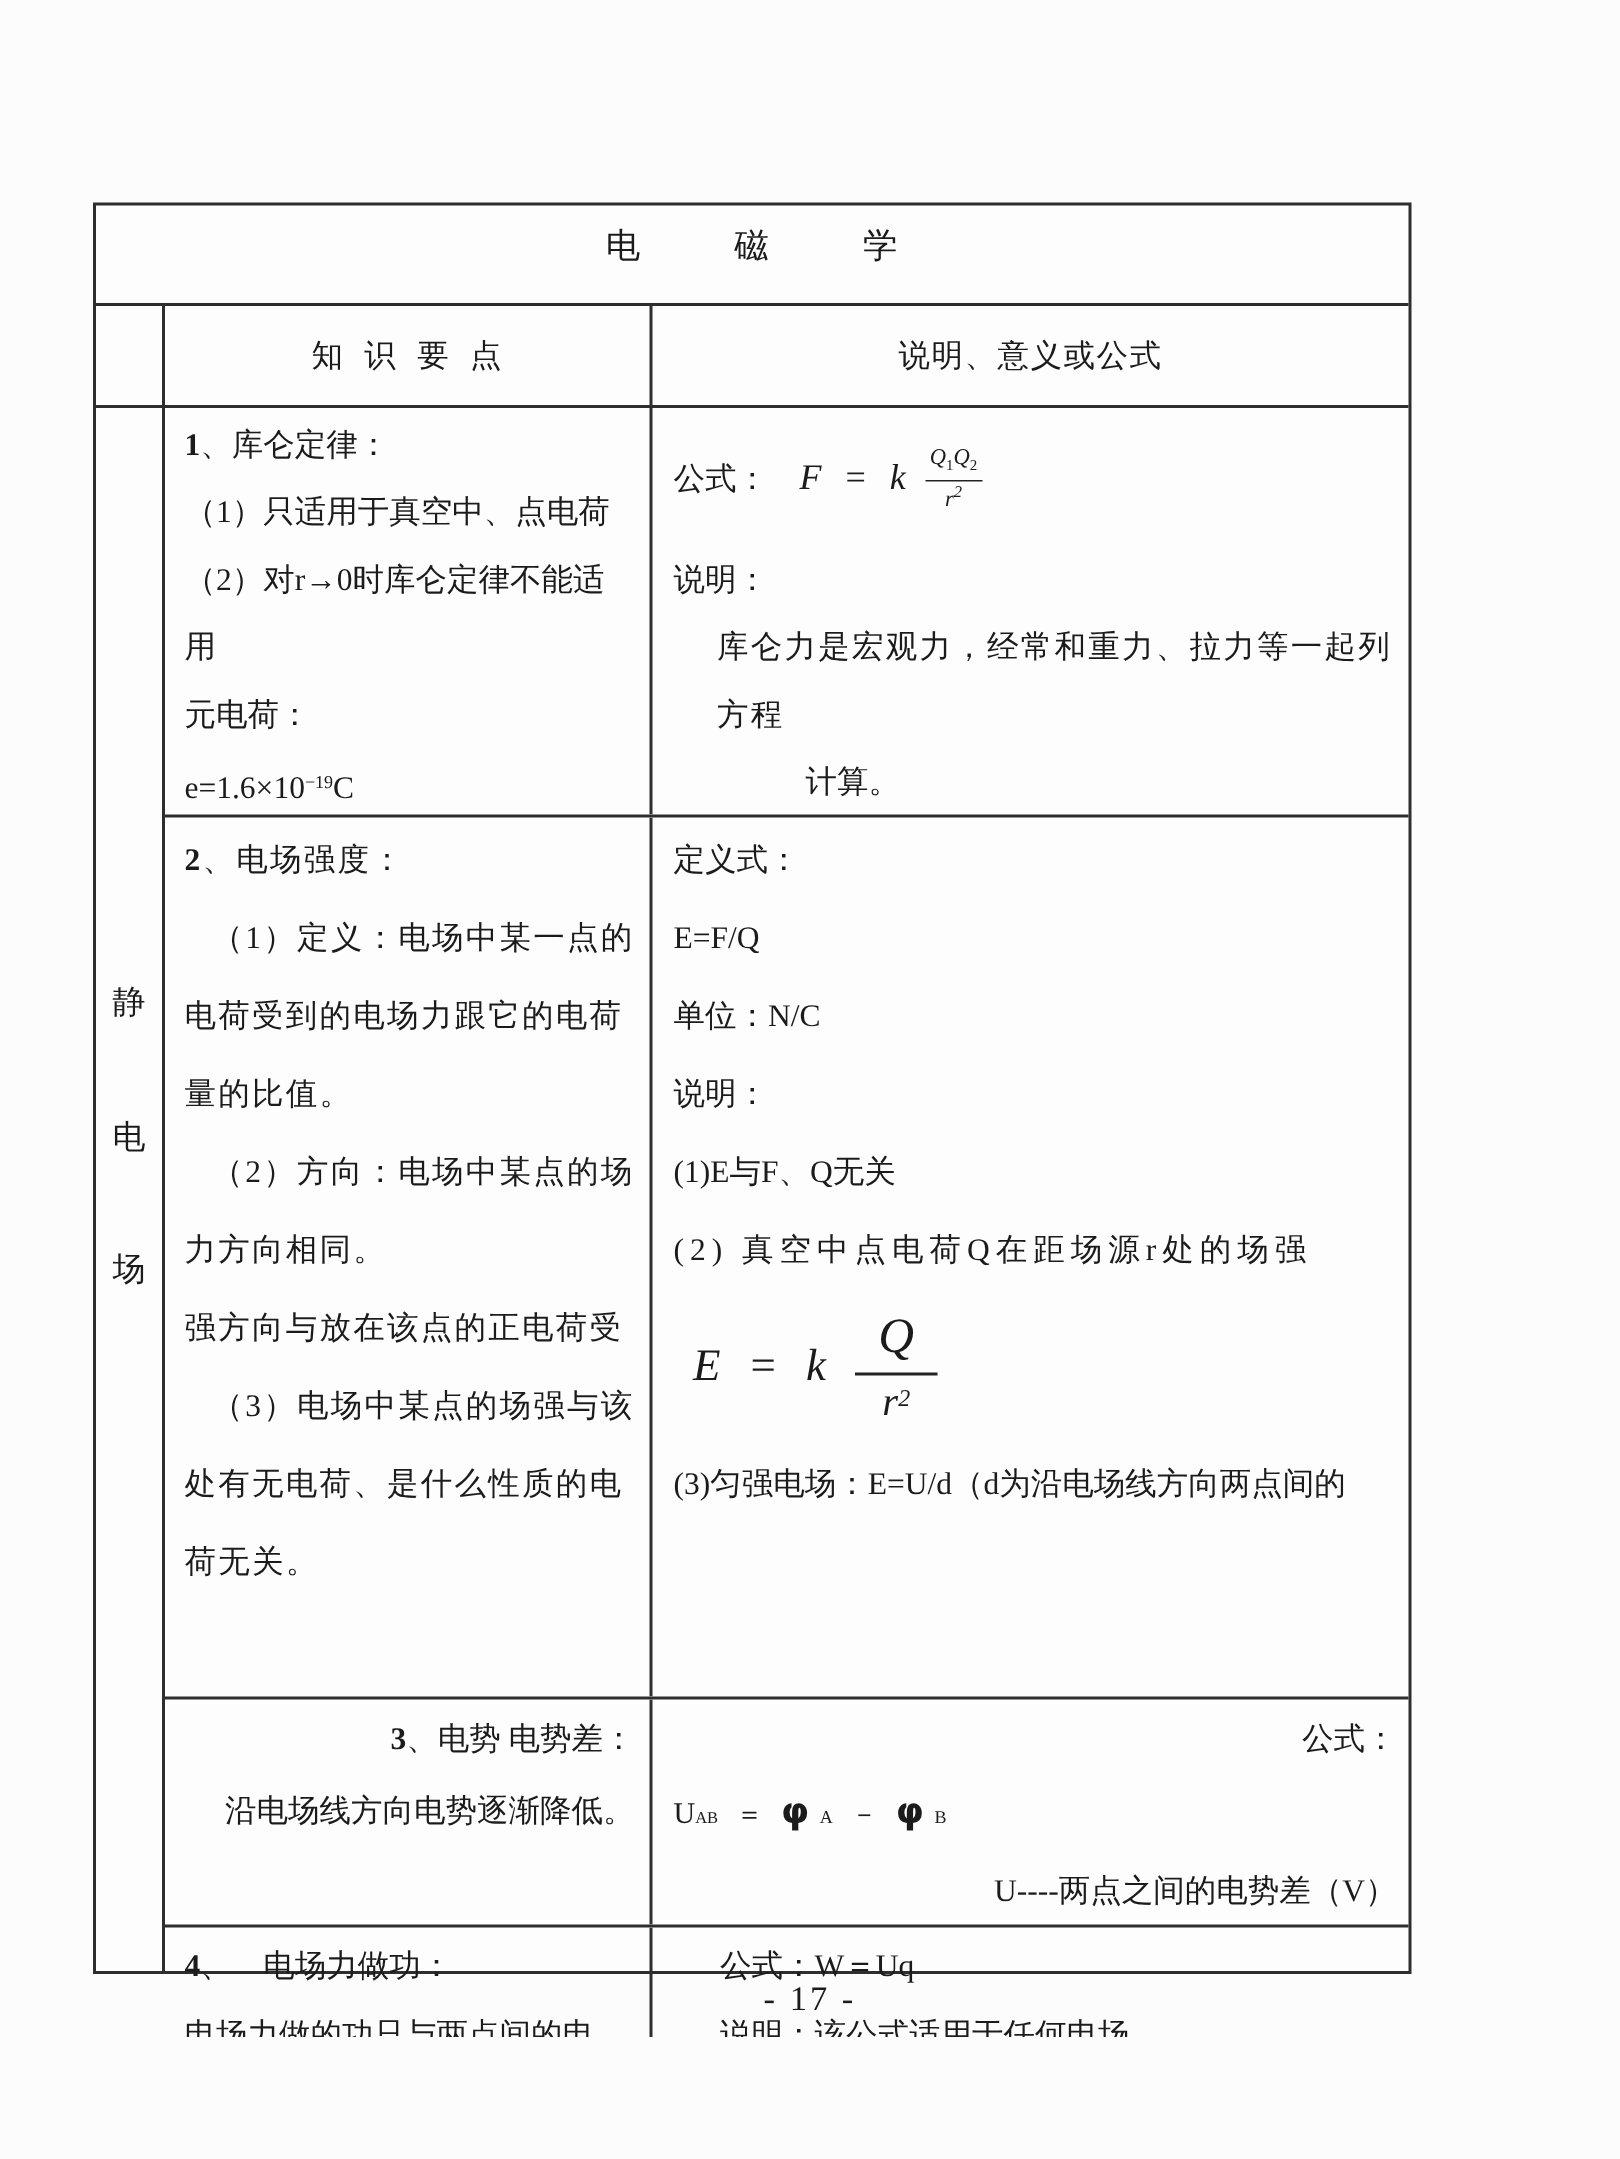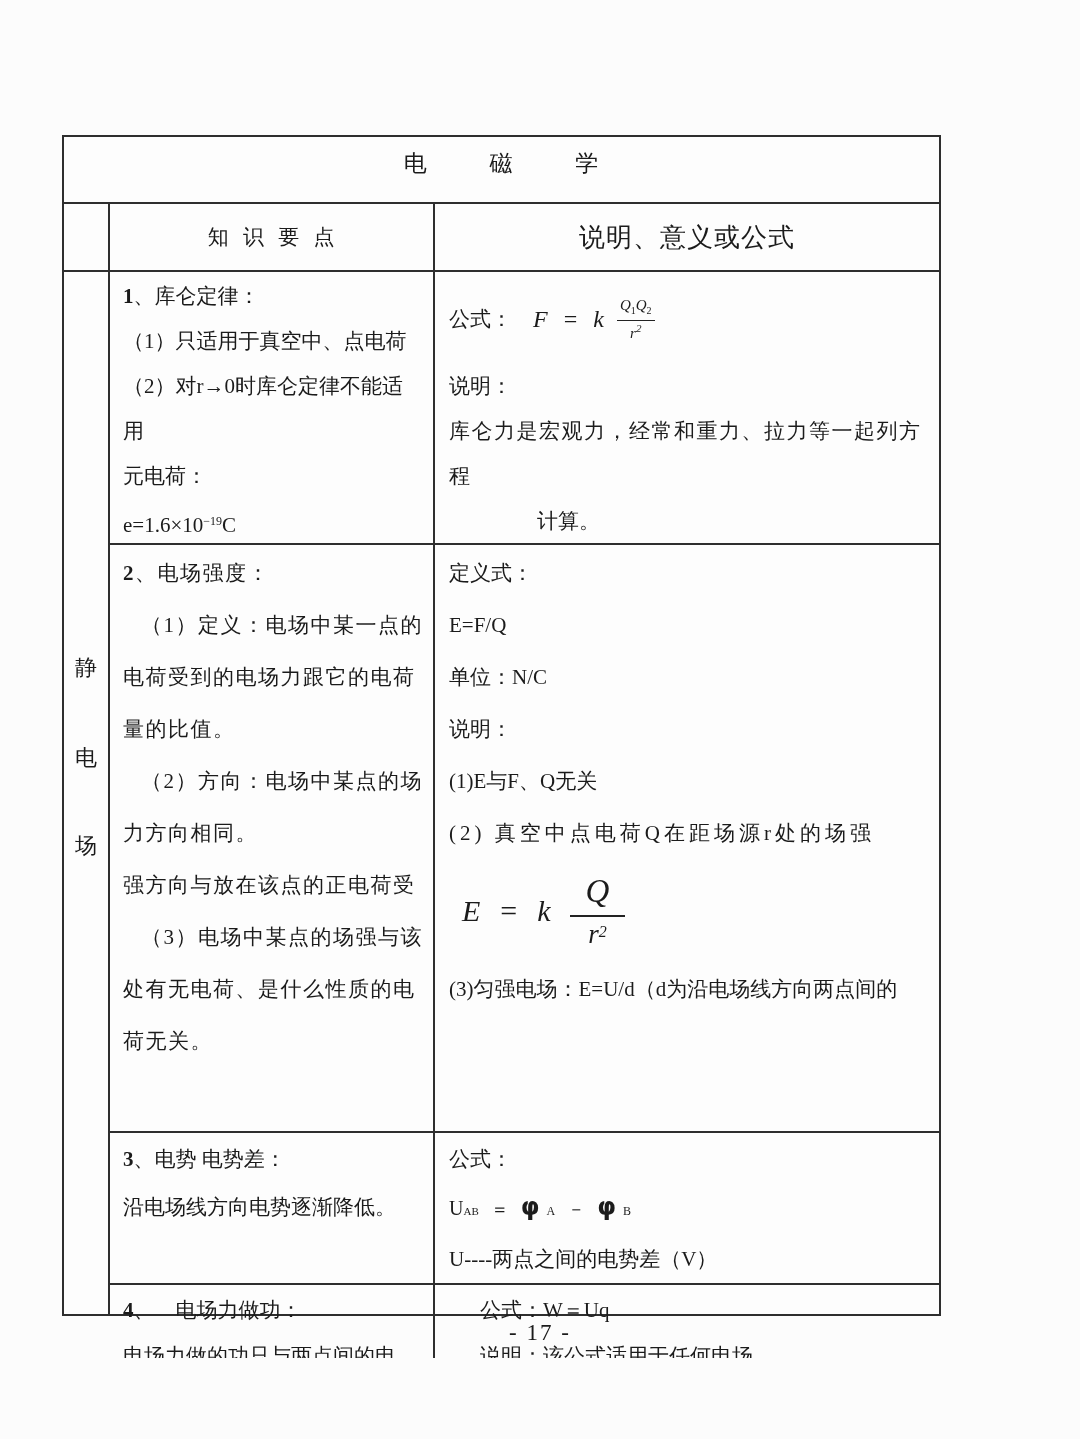--- a/index.html
+++ b/index.html
@@ -15,42 +15,42 @@
     border:2px solid #2e2e2e; background:#fdfdfd;
   }
   .title-row {
     height:67px; border-bottom:2px solid #2e2e2e;
     text-align:center; font-size:23px; padding-top:11px;
     word-spacing:55px; letter-spacing:1px;
   }
   .head-row { display:flex; height:68px; border-bottom:2px solid #2e2e2e;justify-content:space-between; }
   .head-c1 { width:46px; border-right:2px solid #2e2e2e; }
   .head-c2 { width:325px; border-right:2px solid #2e2e2e; display:flex; align-items:center; justify-content:center; font-size:21px; word-spacing:7px; letter-spacing:1px; }
-  .head-c3 { flex:1; display:flex; align-items:center; justify-content:center; font-size:26px; letter-spacing:1px; }
+  .head-c3 { flex:1; display:flex; align-items:center; justify-content:center; font-size:21px; letter-spacing:1px; }
   .tbody { display:flex; height:1042px; }
   .side-col { width:46px; border-right:2px solid #2e2e2e; position:relative; }
   .side-char { position:absolute; left:0; width:100%; text-align:center; font-size:22px; }
   .rows-col { flex:1; }
   .row { display:flex; border-bottom:2px solid #2e2e2e; overflow:hidden; }
   .row:last-child { border-bottom:none; }
   .row-1 { height:273px; }
   .row-2 { height:588px; }
   .row-3 { height:152px; }
   .row-4 { height:73px;gap:31px; }
   .cl { width:325px; border-right:2px solid #2e2e2e; padding:2px 10px 0 13px; font-size:21px; overflow:hidden; }
   .cr { flex:1; padding:2px 8px 0 14px; font-size:21px; overflow:hidden; }
   .row-1 .ln { line-height:45px; }
   .row-2 .ln { line-height:52px; }
-  .row-3 .ln { line-height:48px; }
+  .row-3 .ln { line-height:48px;text-align:right; }
   .row-4 .ln { line-height:46px; }
   .row-2 .cl .ln { letter-spacing:1.5px; }
   .ind { padding-left:18px; }
   .ind2 { padding-left:88px; }
   .just { letter-spacing:4px; }
-  .just1 { letter-spacing:1.5px; }
+  .just1 { letter-spacing:1.5px;margin-left:29px; }
   b { font-weight:bold; }
   sup.sp { font-size:12px; vertical-align:7px; letter-spacing:0; }
   
   .f-line { display:flex; align-items:center; height:90px; }
   .math { display:inline-flex; align-items:center; font-style:italic; font-size:24px; margin-left:14px; }
   .mi { margin:0 7px; font-style:italic; }
   .mo { margin:0 9px; font-style:normal; }
   .frac { display:inline-block; text-align:center; font-size:15px; margin-left:6px; vertical-align:middle; }
   .frac .num { display:block; border-bottom:1.5px solid #222; padding:0 3px 4px; font-style:italic; }
   .frac .den { display:block; padding-top:1px; font-style:italic; }

